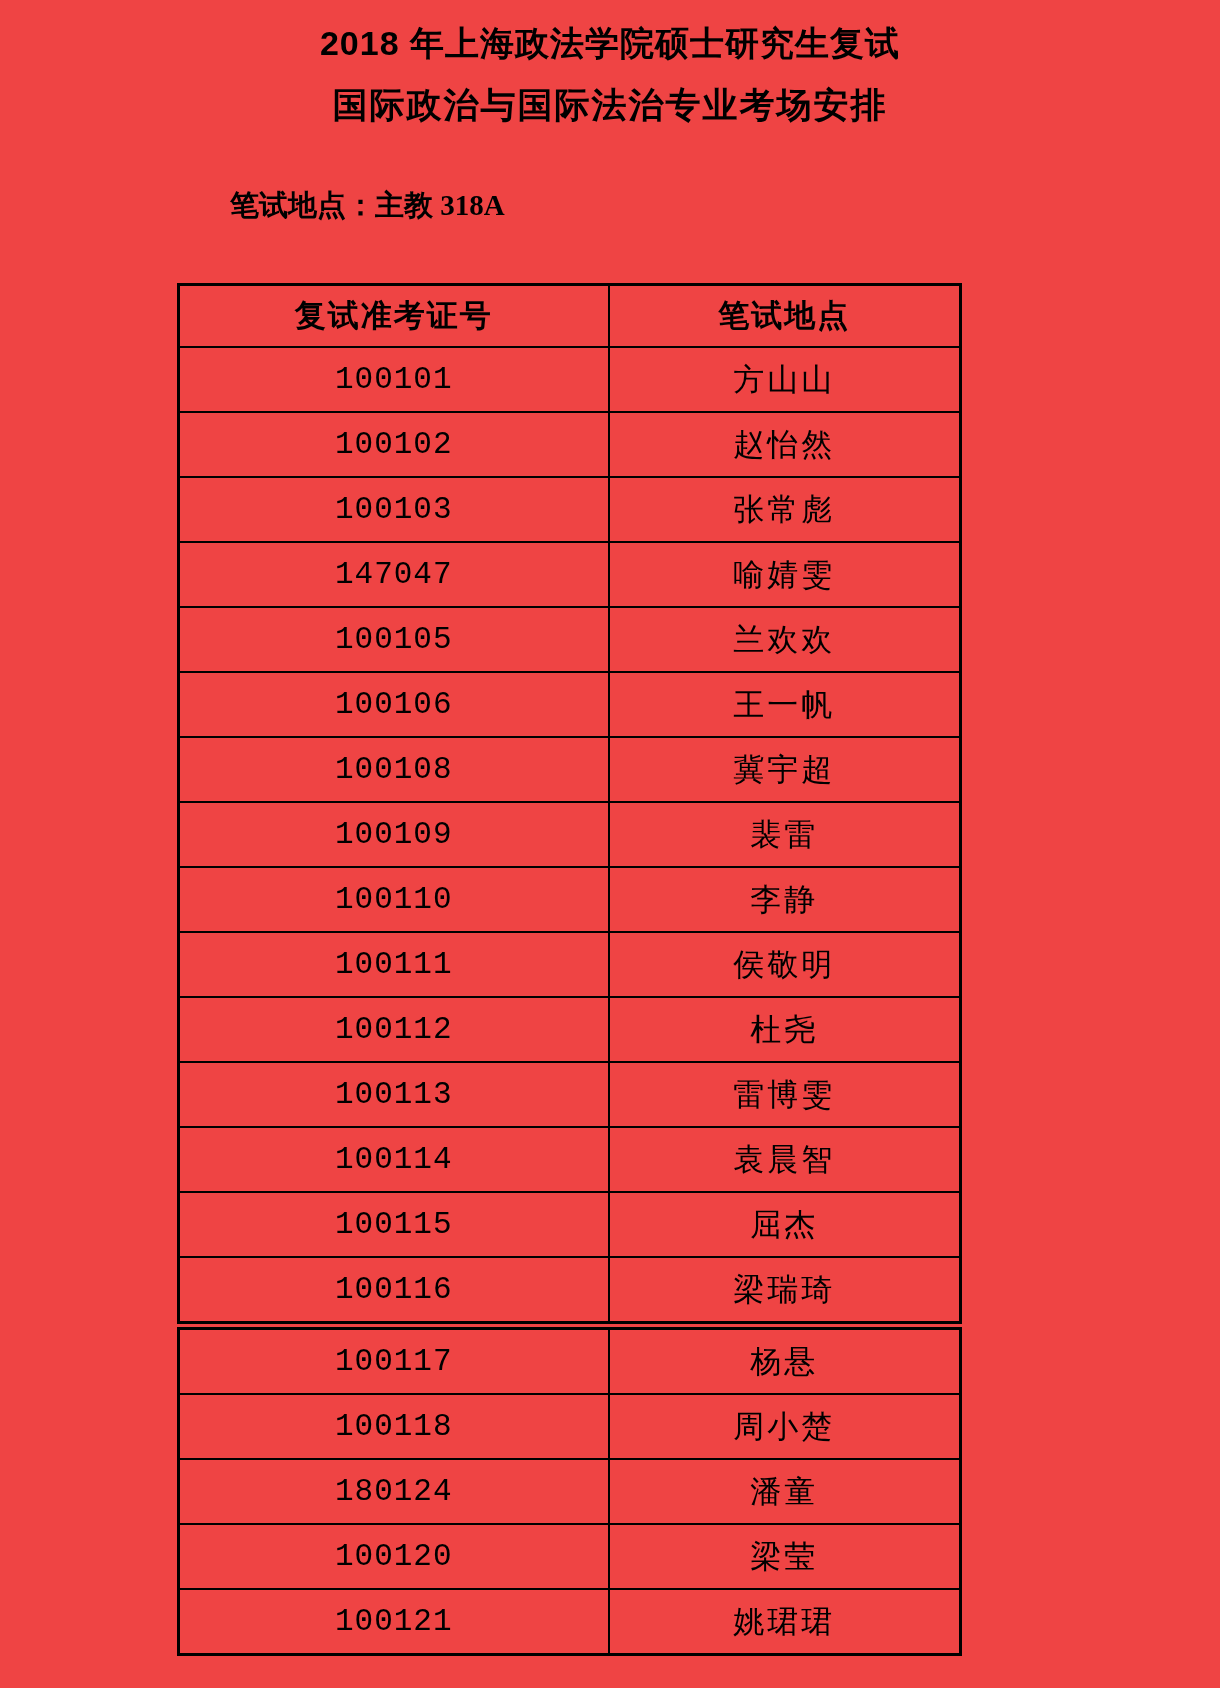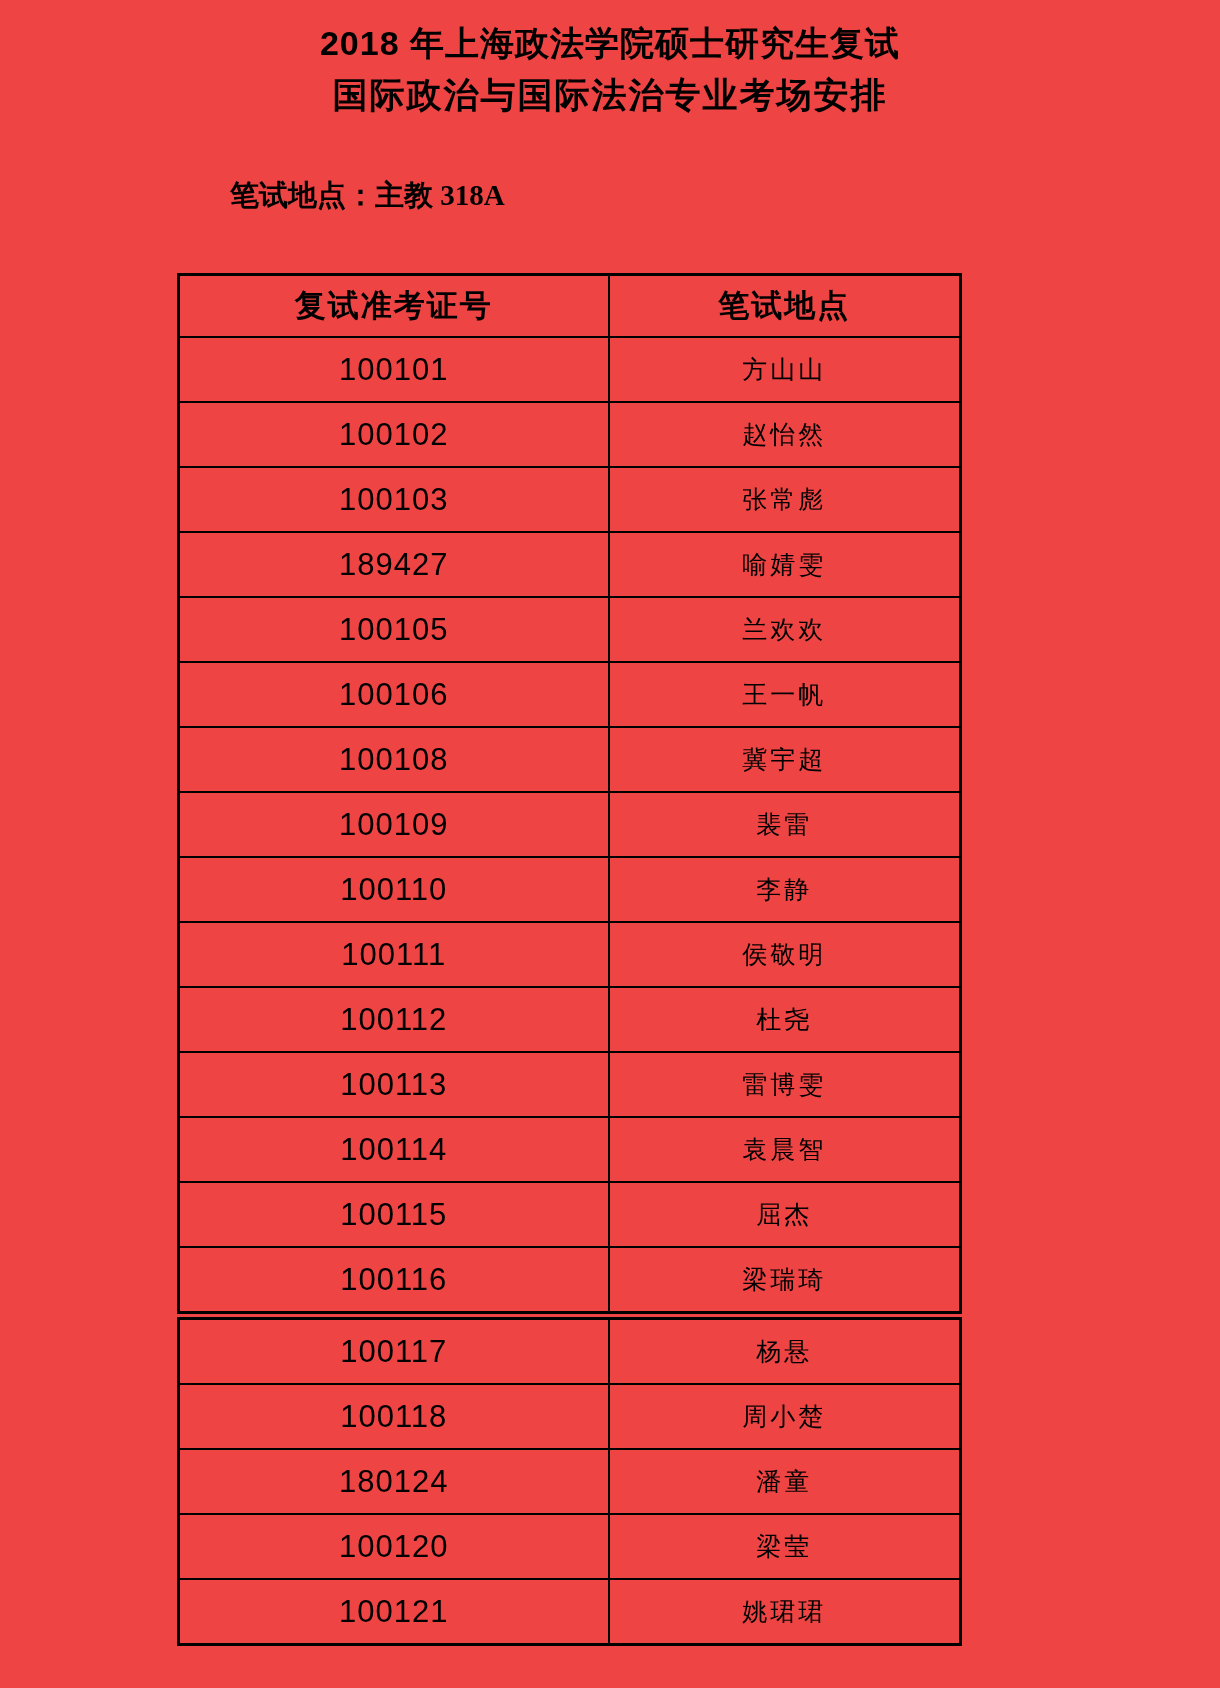--- a/index.html
+++ b/index.html
@@ -26,21 +26,21 @@
     font-size: 34px;
     letter-spacing: 1px;
     line-height: 46px;
   }
   .title-line2 {
     font-family: "Liberation Sans", sans-serif;
     font-weight: bold;
     font-size: 35px;
     letter-spacing: 2px;
     line-height: 46px;
-    margin-top: 6px;
+    margin-top: 16px;
   }
   .locations {
     margin-top: 58px;
     padding-left: 230px;
     font-family: "Liberation Serif", serif;
     font-weight: bold;
     font-size: 29px;
     display: flex;
     align-items: center;
   }
@@ -73,27 +73,27 @@
     height: 60px;
     font-family: "Liberation Sans", sans-serif;
     font-weight: bold;
     font-size: 31px;
     letter-spacing: 2px;
   }
   table.roster td {
     height: 63px;
   }
   td.cell-id {
-    font-family: Liberation Sans, sans-serif;
+    font-family: Liberation Mono, monospace;
     font-size: 31px;
     letter-spacing: 1px;
   }
   td.cell-name {
     font-family: "Liberation Serif", serif;
-    font-size: 25px;
+    font-size: 31px;
     letter-spacing: 3px;
   }
 </style>
 </head>
 <body>
 
 <div class="page">
 
   <div class="title-block">
     <div class="title-line1">2018 年上海政法学院硕士研究生复试</div>
@@ -124,21 +124,21 @@
   </tr>
           <tr>
     <td class="cell-id">100102</td>
     <td class="cell-name">赵怡然</td>
   </tr>
           <tr>
     <td class="cell-id">100103</td>
     <td class="cell-name">张常彪</td>
   </tr>
           <tr>
-    <td class="cell-id">189427</td>
+    <td class="cell-id">147047</td>
     <td class="cell-name">喻婧雯</td>
   </tr>
           <tr>
     <td class="cell-id">100105</td>
     <td class="cell-name">兰欢欢</td>
   </tr>
           <tr>
     <td class="cell-id">100106</td>
     <td class="cell-name">王一帆</td>
   </tr>

